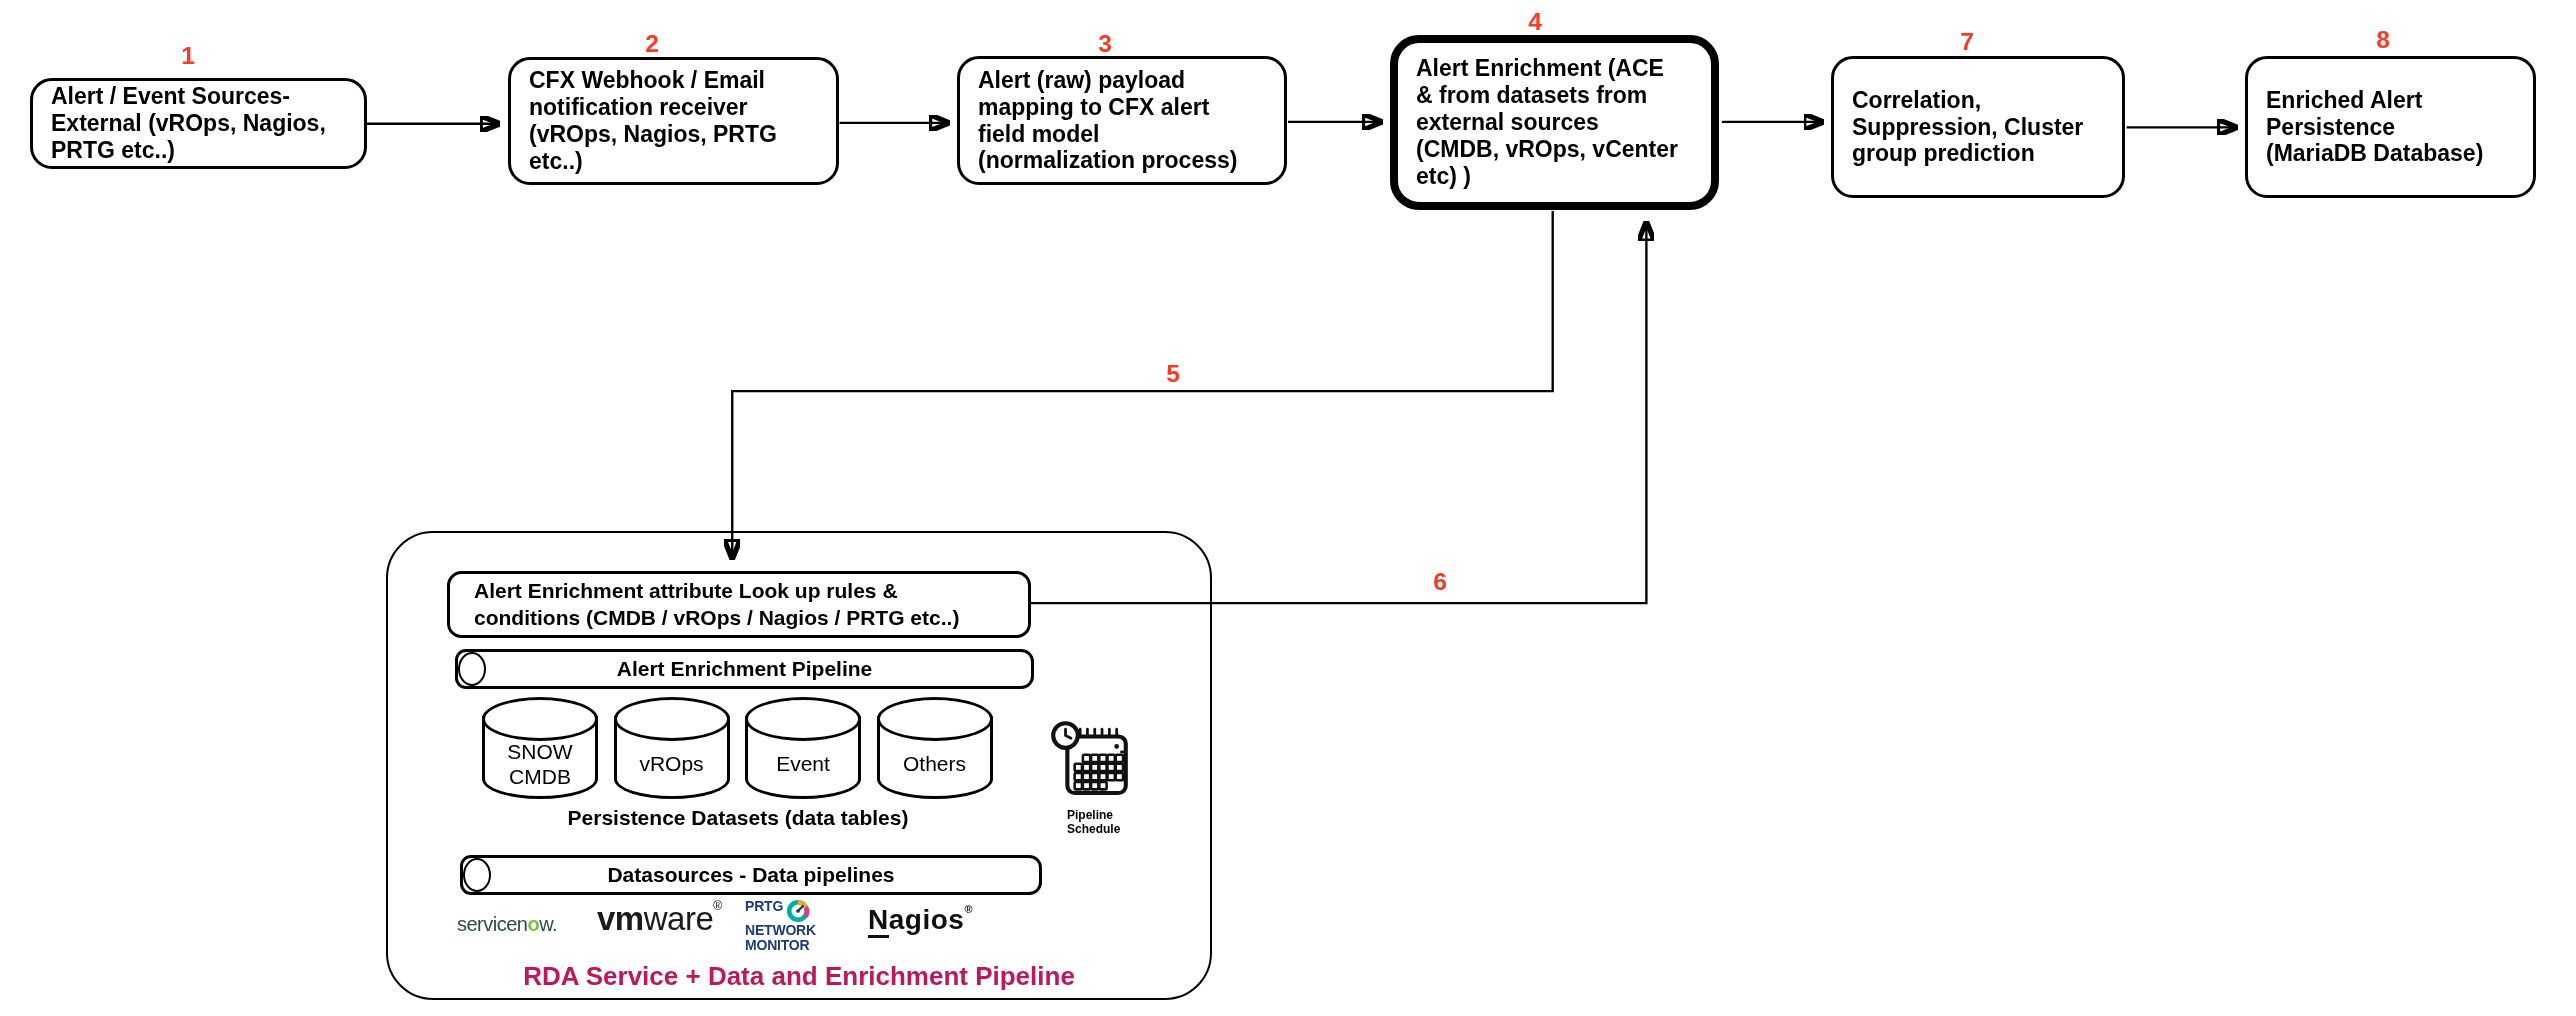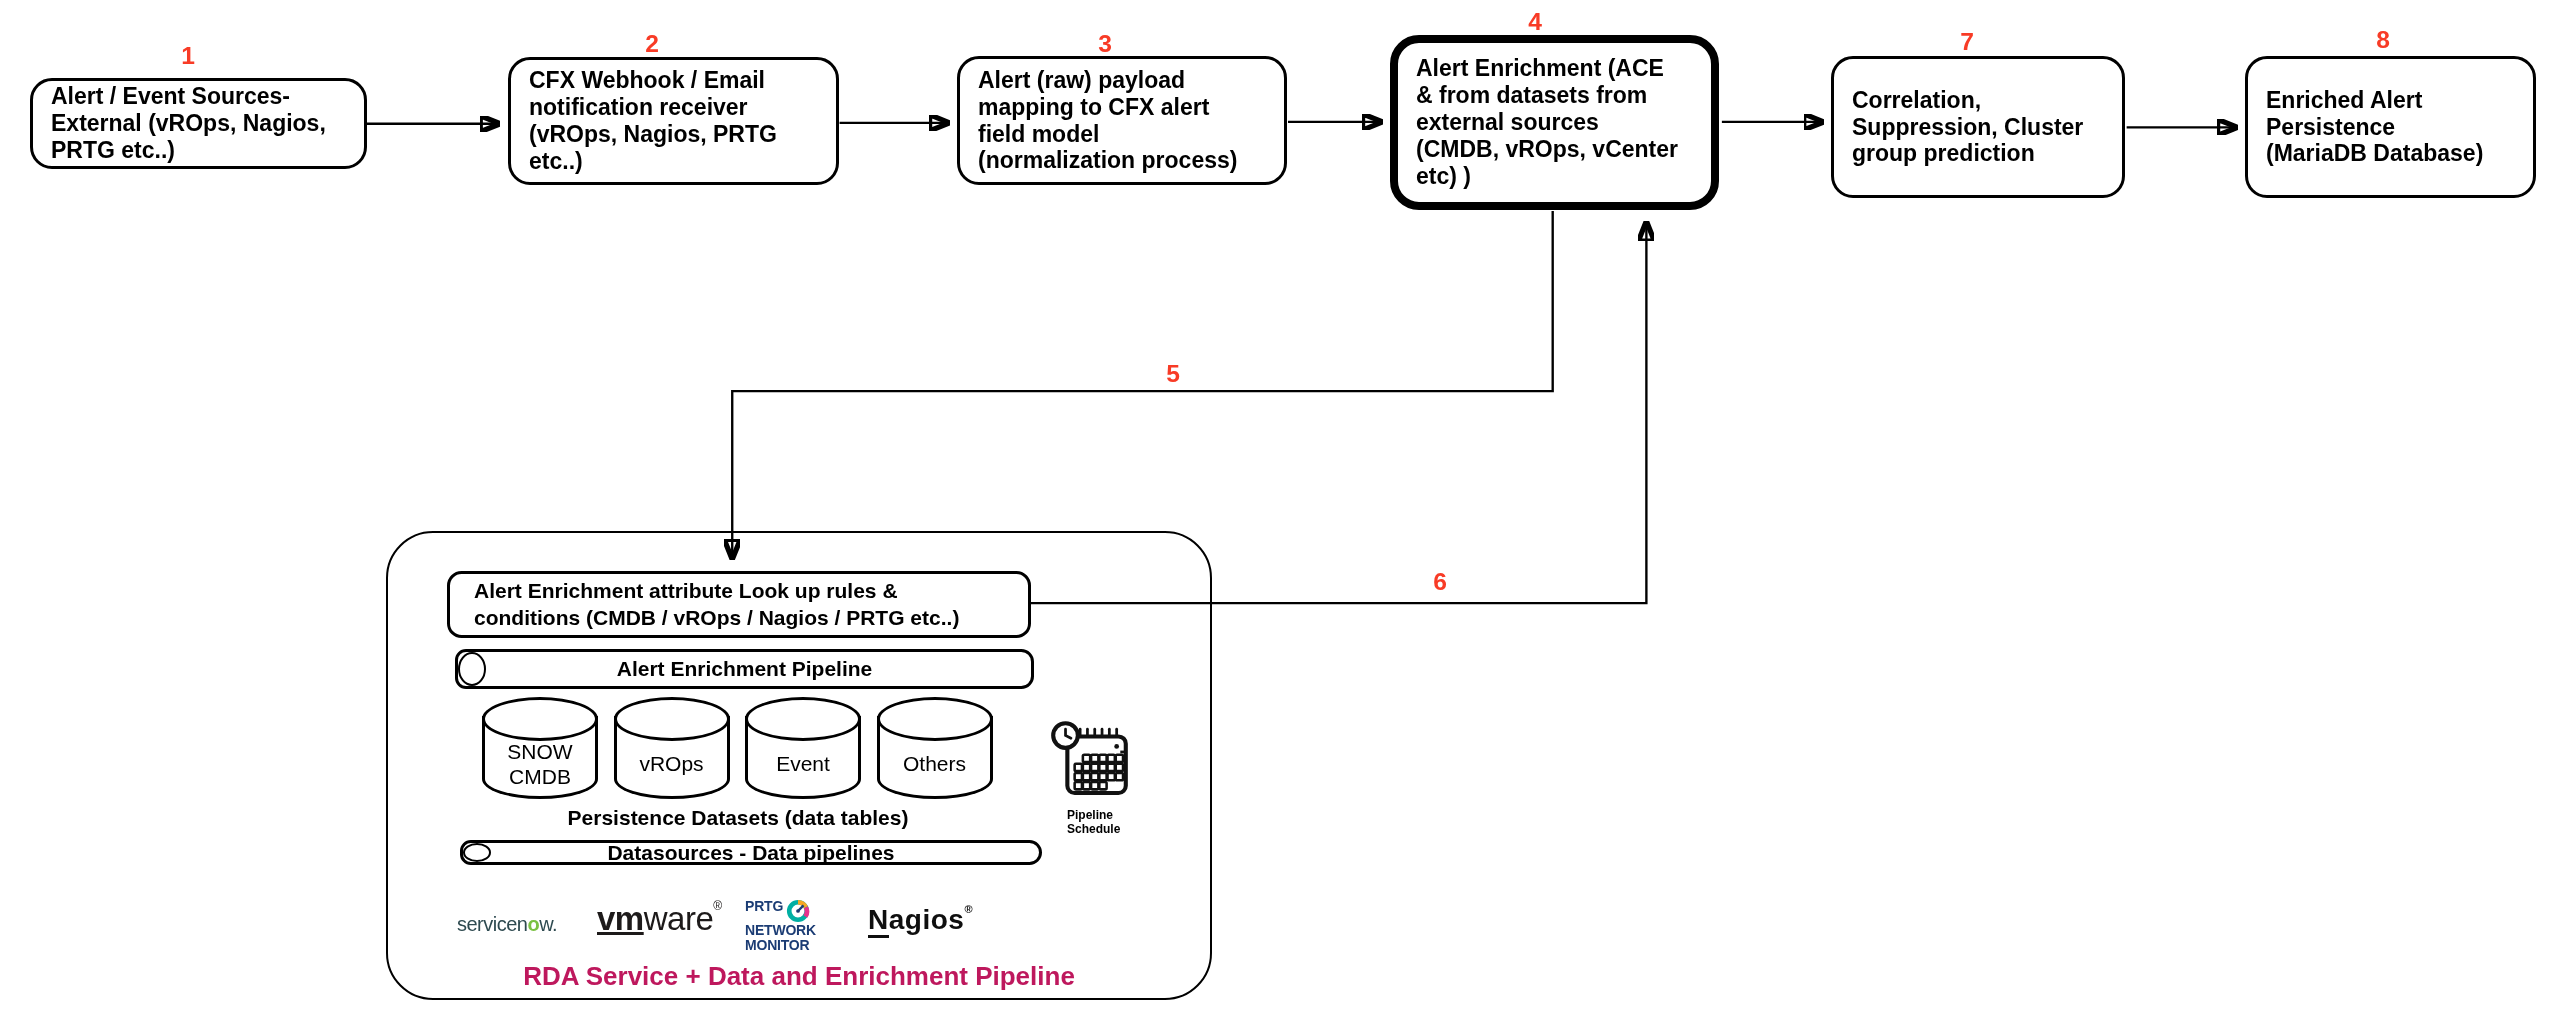--- a/index.html
+++ b/index.html
@@ -38,40 +38,40 @@
   .lookup{left:59px;top:38px;width:584px;height:67px;border:3.2px solid #000;border-radius:14.6px;
           display:flex;align-items:center;padding-left:24px;font-weight:700;font-size:21px;line-height:1.28;}
   .lookup span{white-space:pre-line;}
 
   .hbar{border:3.2px solid #000;border-radius:11px 12.7px 12.7px 11px;background:#fff;
         display:flex;align-items:center;justify-content:center;
         font-weight:700;font-size:21px;position:absolute;margin-left:7px;}
   .hbar::before{content:"";position:absolute;left:0;top:0;bottom:0;width:24px;
                 border:2.7px solid #000;border-radius:50%;}
   #aebar{left:60px;top:116px;width:579px;height:40px;}
-  #dsbar{left:65px;top:307px;width:582px;height:25px;}
+  #dsbar{left:65px;top:322px;width:582px;height:40px;}
 
   .cylrow{left:94px;top:164px;display:flex;gap:15.5px;}
   .cyl{position:relative;width:116px;height:102px;}
   .cyl-top{position:absolute;left:0;right:0;top:0;height:38px;border:3.2px solid #000;
            border-radius:50%;background:#fff;z-index:2;}
   .cyl-body{position:absolute;left:0;right:0;top:19px;bottom:0;border:3.2px solid #000;border-top:none;
             border-radius:0 0 58px 58px / 0 0 20px 20px;background:#fff;z-index:1;}
   .cyl-label{position:absolute;left:0;right:0;top:35px;bottom:3.6px;z-index:3;
              display:flex;align-items:center;justify-content:center;text-align:center;
              font-size:21px;line-height:1.2;white-space:pre-line;}
 
   .caption{left:94px;top:273px;width:512px;text-align:center;font-weight:700;font-size:21px;}
 
   
   .logo{white-space:nowrap;}
   .sn{left:69px;top:380px;font-size:20px;font-weight:500;letter-spacing:-0.5px;color:#2e4a50;}
   .sn .accent{color:#7ac143;font-weight:600;}
   .vmw{left:209px;top:367px;font-size:33px;color:#1d1a1a;letter-spacing:-0.5px;}
-  .vmw .vm-b{font-weight:800;text-decoration:underline;}
+  .vmw .vm-b{font-weight:800;}
   .vmw .vm-r{font-weight:400;}
   .vmw sup{font-size:12px;vertical-align:top;line-height:1;}
   .prtg{left:357px;top:366px;color:#1b3c74;font-weight:700;font-size:14px;
         line-height:1.08;letter-spacing:-0.2px;}
   .prtg .l1{display:flex;align-items:flex-start;gap:2.7px;}
   .nagios{left:480px;top:371px;font-size:28px;font-weight:800;color:#0f0f0f;letter-spacing:0.5px;}
   .nagios .nag-n{border-bottom:3.6px solid #0f0f0f;}
   .nagios sup{font-size:11px;vertical-align:top;line-height:1;}
 
   .rda-title{left:0;top:428px;width:100%;text-align:center;

